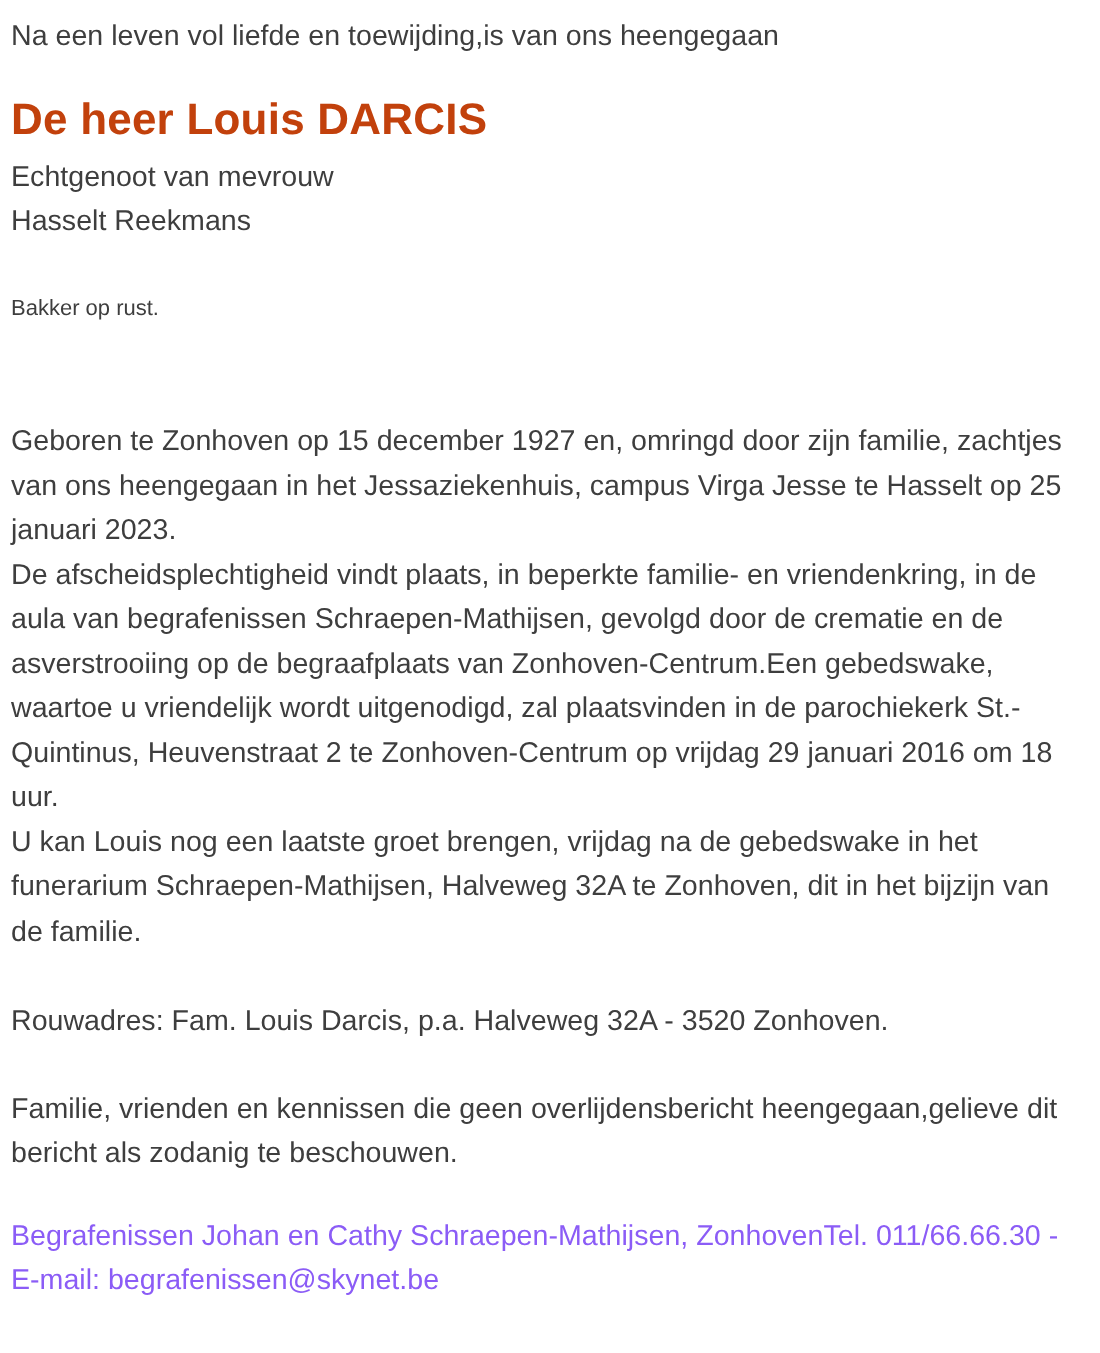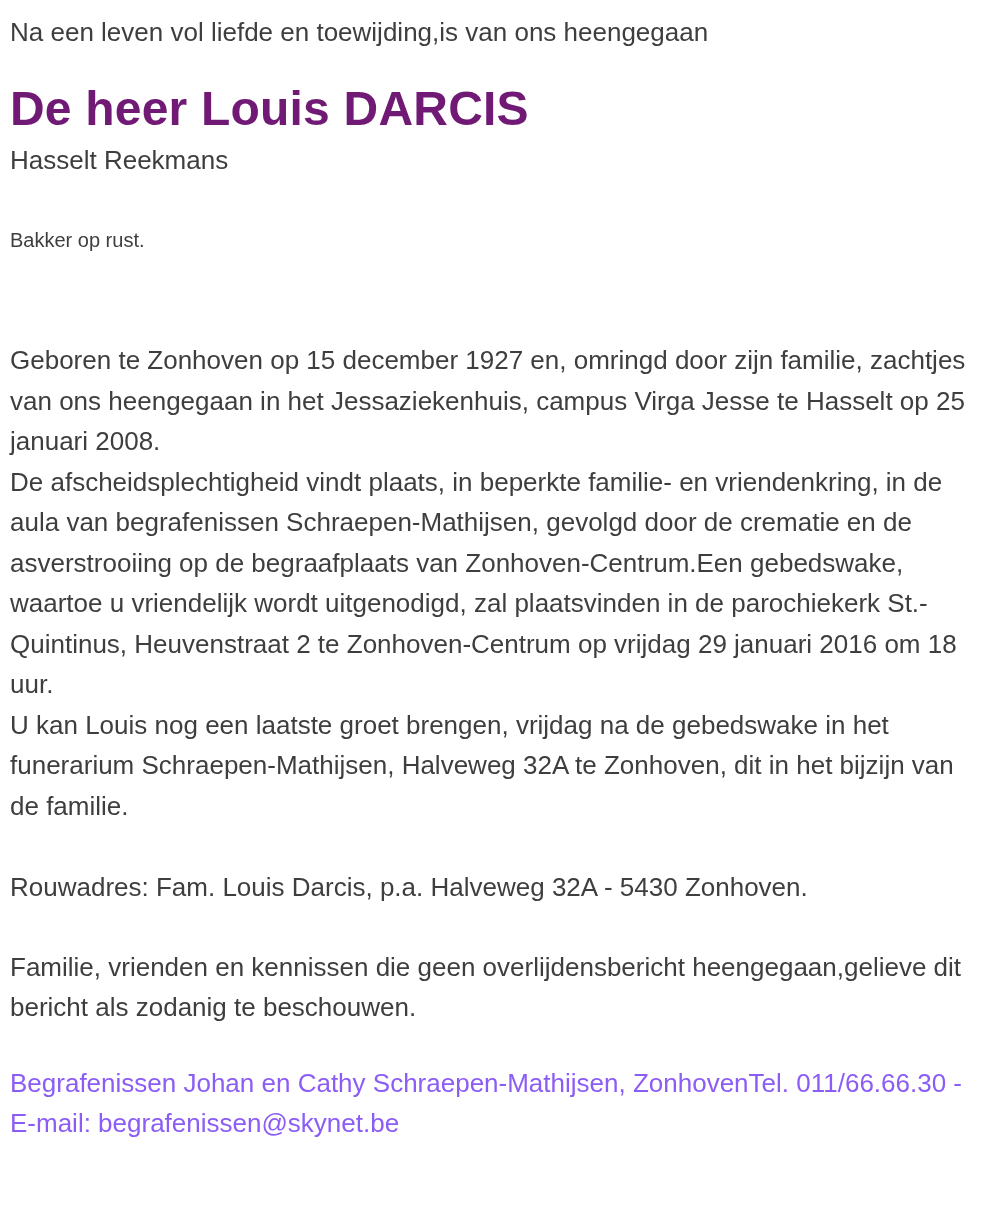--- a/index.html
+++ b/index.html
@@ -19,24 +19,24 @@
       padding: 12px 25px 0 10px;
     }
     .intro {
       font-size: 26px;
       line-height: 40px;
       margin: 0;
       font-weight: 400;
       color: #3e3e3e;
     }
     .deceased-name {
-      font-size: 48px;
+      font-size: 40px;
       line-height: 46px;
       font-weight: 700;
-      color: #701a75;
+      color: #c2410c;
       margin: 34px 0 8px 0;
       letter-spacing: 0.2px;
     }
     .spouse-line {
       font-size: 26px;
       line-height: 40px;
       margin: 0;
       font-weight: 400;
     }
     .profession {
@@ -76,30 +76,31 @@
   </style>
 </head>
 <body>
 
 <div class="page">
 
   <p class="intro">Na een leven vol liefde en toewijding,is van ons heengegaan</p>
 
   <h1 class="deceased-name">De heer Louis DARCIS</h1>
 
+  <p class="spouse-line">Echtgenoot van mevrouw</p>
 
   <p class="spouse-line">Hasselt Reekmans</p>
 
   <p class="profession">Bakker op rust.</p>
 
   <div class="body-block">
-    <p>Geboren te Zonhoven op 15 december 1927 en, omringd door zijn familie, zachtjes van ons heengegaan in het Jessaziekenhuis, campus Virga Jesse te Hasselt op 25 januari 2008.</p>
+    <p>Geboren te Zonhoven op 15 december 1927 en, omringd door zijn familie, zachtjes van ons heengegaan in het Jessaziekenhuis, campus Virga Jesse te Hasselt op 25 januari 2023.</p>
     <p>De afscheidsplechtigheid vindt plaats, in beperkte familie- en vriendenkring, in de aula van begrafenissen Schraepen-Mathijsen, gevolgd door de crematie en de asverstrooiing op de begraafplaats van Zonhoven-Centrum.Een gebedswake, waartoe u vriendelijk wordt uitgenodigd, zal plaatsvinden in de parochiekerk St.-Quintinus, Heuvenstraat 2 te Zonhoven-Centrum op vrijdag 29 januari 2016 om 18 uur.</p>
     <p>U kan Louis nog een laatste groet brengen, vrijdag na de gebedswake in het funerarium Schraepen-Mathijsen, Halveweg 32A te Zonhoven, dit in het bijzijn van de familie.</p>
   </div>
 
-  <p class="mourning-address">Rouwadres: Fam. Louis Darcis, p.a. Halveweg 32A - 5430 Zonhoven.</p>
+  <p class="mourning-address">Rouwadres: Fam. Louis Darcis, p.a. Halveweg 32A - 3520 Zonhoven.</p>
 
   <p class="notice">Familie, vrienden en kennissen die geen overlijdensbericht heengegaan,gelieve dit bericht als zodanig te beschouwen.</p>
 
   <p class="footer">Begrafenissen Johan en Cathy Schraepen-Mathijsen, ZonhovenTel. 011/66.66.30 - E-mail: begrafenissen@skynet.be</p>
 
 </div>
 
 </body></html>

